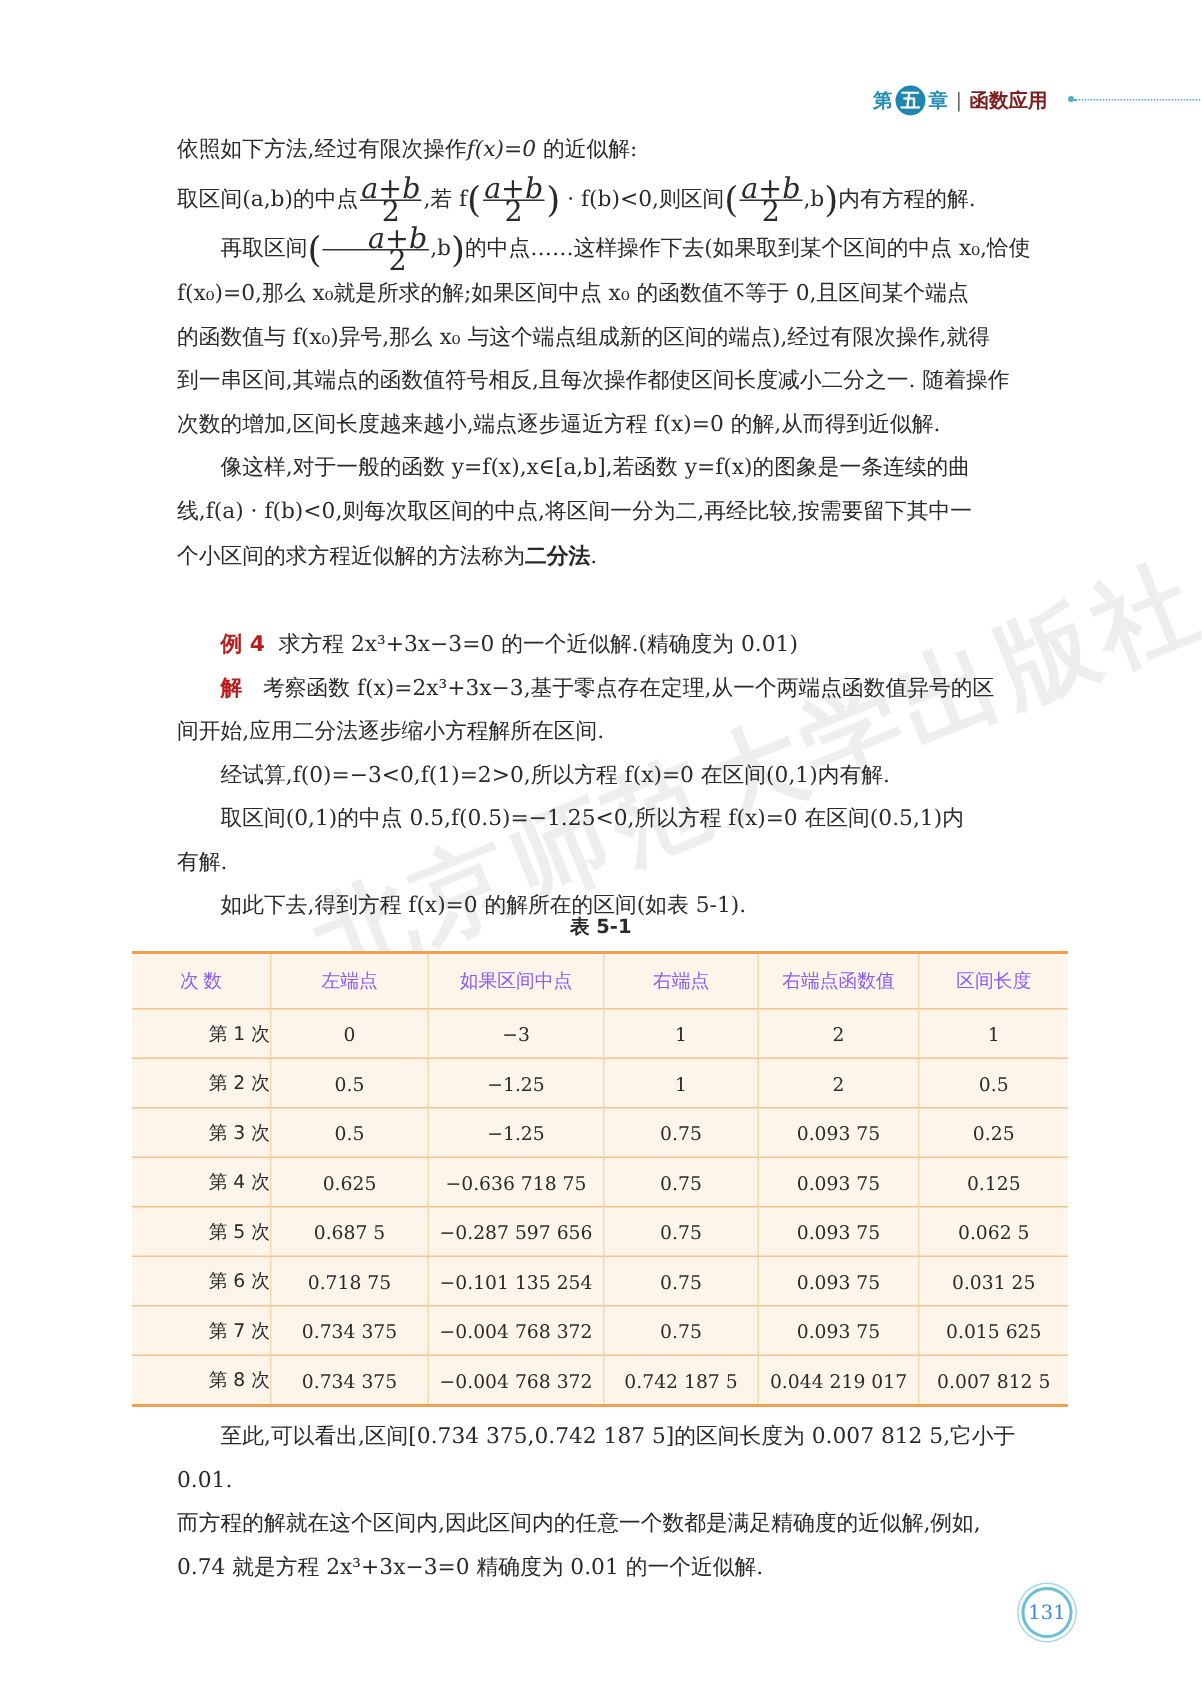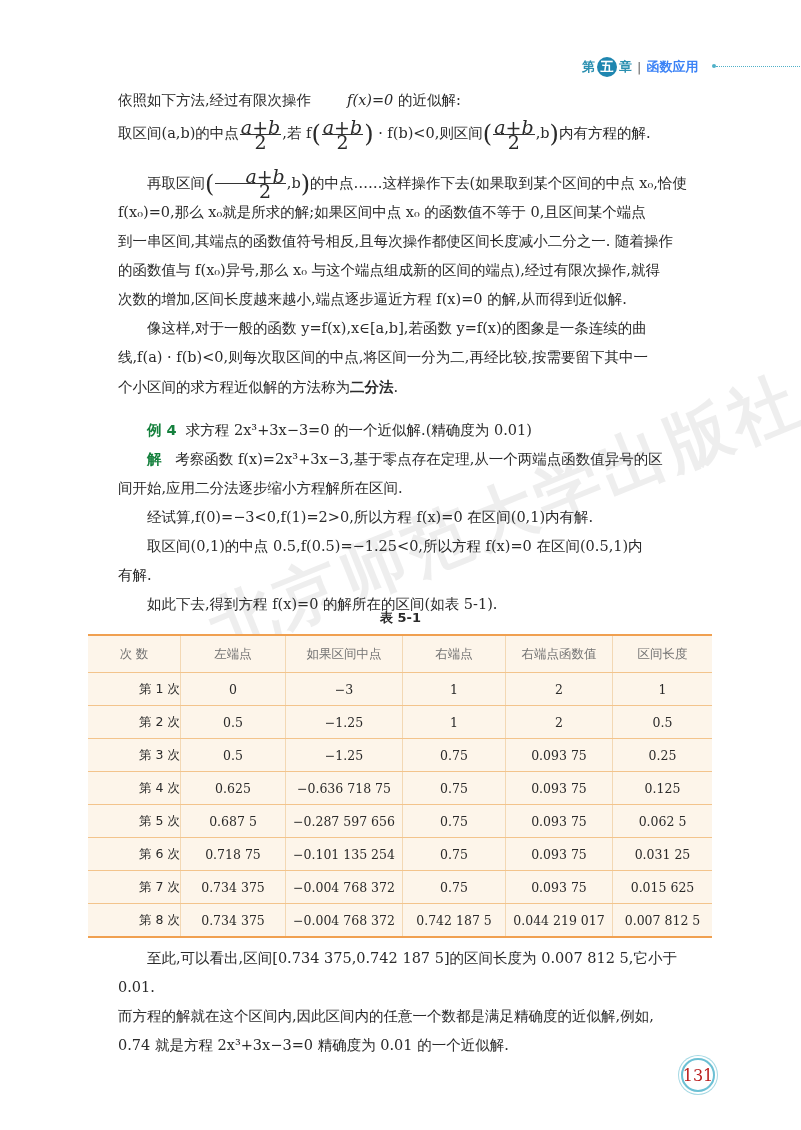--- a/index.html
+++ b/index.html
@@ -11,65 +11,65 @@
       position:absolute; top:55px; left:582px; height:24px; display:flex; align-items:center;
       font-family:"DejaVu Sans", sans-serif;
     }
     .hdr-char { color:#2a8fb0; font-size:13px; font-weight:bold; }
     .hdr-badge {
       width:20px; height:20px; border-radius:50%; background:#1f86b0; color:#fff;
       font-size:13px; font-weight:bold; display:flex; align-items:center; justify-content:center;
       margin:0 2px;
     }
     .hdr-sep { color:#666; margin:0 5px; font-size:13px; }
-    .hdr-title { font-size:13px; font-weight:bold; color:#3b82f6; }
+    .hdr-title { font-size:13px; font-weight:bold; color:#7f1d1d; }
     .hdr-line {
       position:absolute; left:134px; top:11px; width:90px; border-top:1px dotted #4fb0c8;
     }
     .hdr-dot { position:absolute; left:130px; top:9px; width:4px; height:4px; border-radius:50%; background:#4fb0c8; }
 
     .content { position:absolute; left:118px; width:570px; font-size:14.5px; line-height:29px; }
     .p { margin:0; text-indent:0; }
     .indent { text-indent:2em; }
-    .math { font-style:italic; font-family:"DejaVu Serif", serif;margin-left:36px; }
+    .math { font-style:italic; font-family:"DejaVu Serif", serif; }
     .frac {
       display:inline-block; vertical-align:middle; text-align:center; font-size:19px; line-height:14px; margin:0 1px;
     }
     .frac .num { display:block; border-bottom:1px solid #333; padding:0 1px; font-style:italic; }
     .frac .den { display:block; }
     .paren { font-size:24px; vertical-align:middle; line-height:20px; }
     .bold { font-weight:bold; }
-    .ex-label { color:#15803d; font-weight:bold; font-family:"DejaVu Sans", sans-serif; }
+    .ex-label { color:#b91c1c; font-weight:bold; font-family:"DejaVu Sans", sans-serif; }
 
     .table-caption {
       position:absolute; top:609px; left:0; width:801px; text-align:center;
       font-size:13px; font-weight:bold; font-family:"DejaVu Sans", sans-serif;
     }
     table.data {
       position:absolute; top:634px; left:88px; width:624px; border-collapse:collapse;
       background:#fdf5ea; font-size:12.5px;
       border-top:2px solid #f0a050; border-bottom:2px solid #f0a050;
     }
     table.data th, table.data td {
       height:32px; text-align:center; border-bottom:1px solid #f3c48c; border-left:1px solid #f3d8b4;
       padding:0; font-weight:normal;
     }
     table.data th:first-child, table.data td:first-child { border-left:none; }
-    table.data th { font-family:Liberation Sans, sans-serif; color:#737373; height:36px; }
+    table.data th { font-family:Liberation Serif, serif; color:#8b5cf6; height:36px; }
     table.data td.rowlabel { font-family:"DejaVu Sans", sans-serif;text-align:right; }
 
     .watermark {
       position:absolute; top:470px; left:190px; font-size:66px; color:rgba(120,120,120,0.13);
       transform:rotate(-22deg); font-family:"DejaVu Sans", sans-serif; font-weight:bold; letter-spacing:4px;
       white-space:nowrap; pointer-events:none;
     }
     .page-num {
       position:absolute; top:1058px; left:681px; width:30px; height:30px; border-radius:50%;
       border:2px solid #6cc0d4; box-shadow:0 0 0 2px #fff, 0 0 0 3px #a6d9e4;
-      display:flex; align-items:center; justify-content:center; font-size:16px; color:#b91c1c;
+      display:flex; align-items:center; justify-content:center; font-size:13px; color:#3b82f6;
     }
   </style>
 </head>
 <body>
 
 <div class="header">
   <span class="hdr-char">第</span>
   <span class="hdr-badge">五</span>
   <span class="hdr-char">章</span>
   <span class="hdr-sep">|</span>
@@ -80,26 +80,26 @@
 
 <div class="watermark">北京师范大学出版社</div>
 
 <div class="content" style="top:86px;">
   <p class="p">
     <span>依照如下方法,经过有限次操作</span><span class="math">f(x)=0</span><span> 的近似解:</span>
   </p>
   <p class="p" style="margin-top:4px;">
     <span>取区间(a,b)的中点</span><span class="frac"><span class="num">a+b</span><span class="den">2</span></span><span>,若 f</span><span class="paren">(</span><span class="frac"><span class="num">a+b</span><span class="den">2</span></span><span class="paren">)</span><span> · f(b)&lt;0,则区间</span><span class="paren">(</span><span class="frac"><span class="num">a+b</span><span class="den">2</span></span><span>,b</span><span class="paren">)</span><span>内有方程的解.</span>
   </p>
-  <p class="p indent" style="margin-top:20px;">
+  <p class="p indent" style="margin-top:4px;">
     <span>再取区间</span><span class="paren">(</span><span class="frac"><span class="num">a+b</span><span class="den">2</span></span><span>,b</span><span class="paren">)</span><span>的中点……这样操作下去(如果取到某个区间的中点 x₀,恰使</span>
   </p>
   <p class="p">f(x₀)=0,那么 x₀就是所求的解;如果区间中点 x₀ 的函数值不等于 0,且区间某个端点</p>
+  <p class="p">的函数值与 f(x₀)异号,那么 x₀ 与这个端点组成新的区间的端点),经过有限次操作,就得</p>
   <p class="p">到一串区间,其端点的函数值符号相反,且每次操作都使区间长度减小二分之一. 随着操作</p>
-  <p class="p">的函数值与 f(x₀)异号,那么 x₀ 与这个端点组成新的区间的端点),经过有限次操作,就得</p>
   <p class="p">次数的增加,区间长度越来越小,端点逐步逼近方程 f(x)=0 的解,从而得到近似解.</p>
   <p class="p indent">像这样,对于一般的函数 y=f(x),x∈[a,b],若函数 y=f(x)的图象是一条连续的曲</p>
   <p class="p">线,f(a) · f(b)&lt;0,则每次取区间的中点,将区间一分为二,再经比较,按需要留下其中一</p>
   <p class="p">
     <span>个小区间的求方程近似解的方法称为</span><span class="bold">二分法</span><span>.</span>
   </p>
 </div>
 
 <div class="content" style="top:416px;">
   <p class="p indent">

